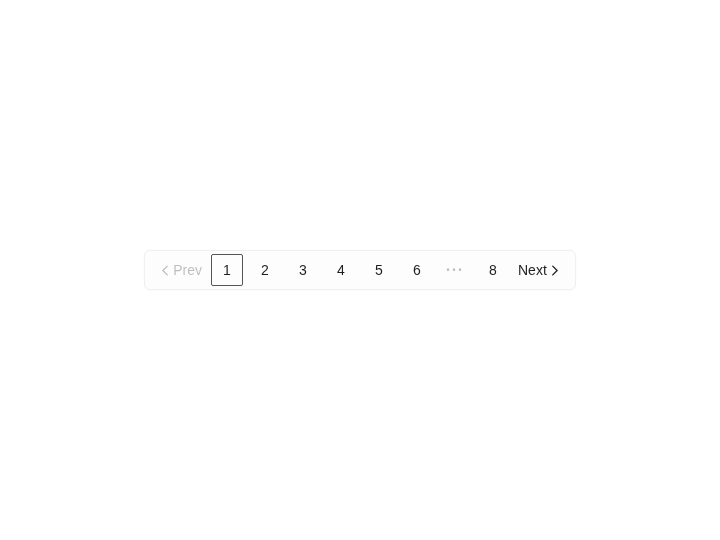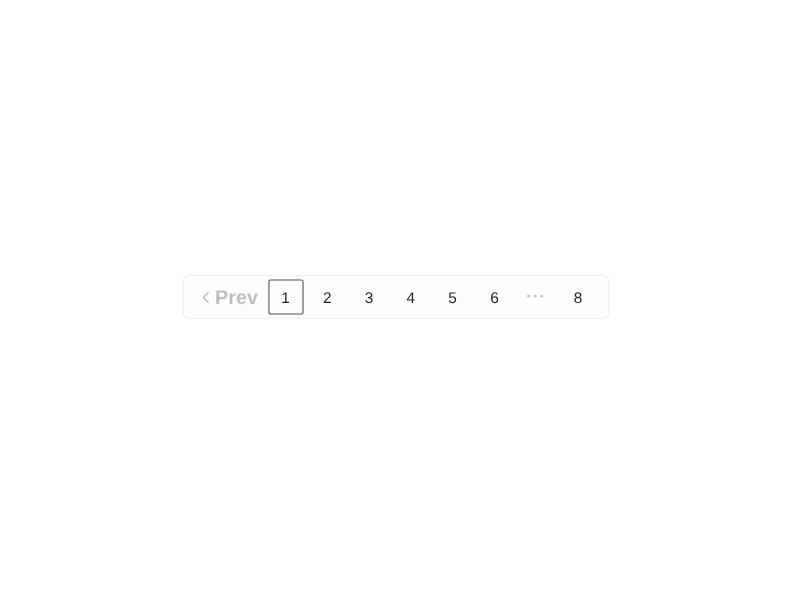--- a/index.html
+++ b/index.html
@@ -27,23 +27,22 @@
     }
     .nav-button {
       display: inline-flex;
       align-items: center;
       gap: 2px;
       height: 32px;
       padding: 0 6px;
       border: none;
       background: transparent;
       cursor: pointer;
-      font-size: 18px;
+      font-size: 14px;
       color: rgba(0,0,0,0.88);
-      font-weight: bold;
     }
     .nav-button.disabled {
       color: rgba(0,0,0,0.25);
       cursor: not-allowed;
     }
     .nav-button .chevron {
       width: 12px;
       height: 12px;
       display: inline-flex;
       align-items: center;
@@ -113,14 +112,22 @@
   <button class="page-button">
     <span>6</span>
   </button>
 
   <span class="ellipsis">•••</span>
 
   <button class="page-button">
     <span>8</span>
   </button>
 
+  <button class="nav-button next">
+    <span>Next</span>
+    <span class="chevron">
+      <svg viewBox="0 0 8 12" width="7" height="11" fill="none" stroke="currentColor" stroke-width="1.5" stroke-linecap="round" stroke-linejoin="round">
+        <polyline points="2,1 7,6 2,11"></polyline>
+      </svg>
+    </span>
+  </button>
 
 </nav>
 
 </body></html>

